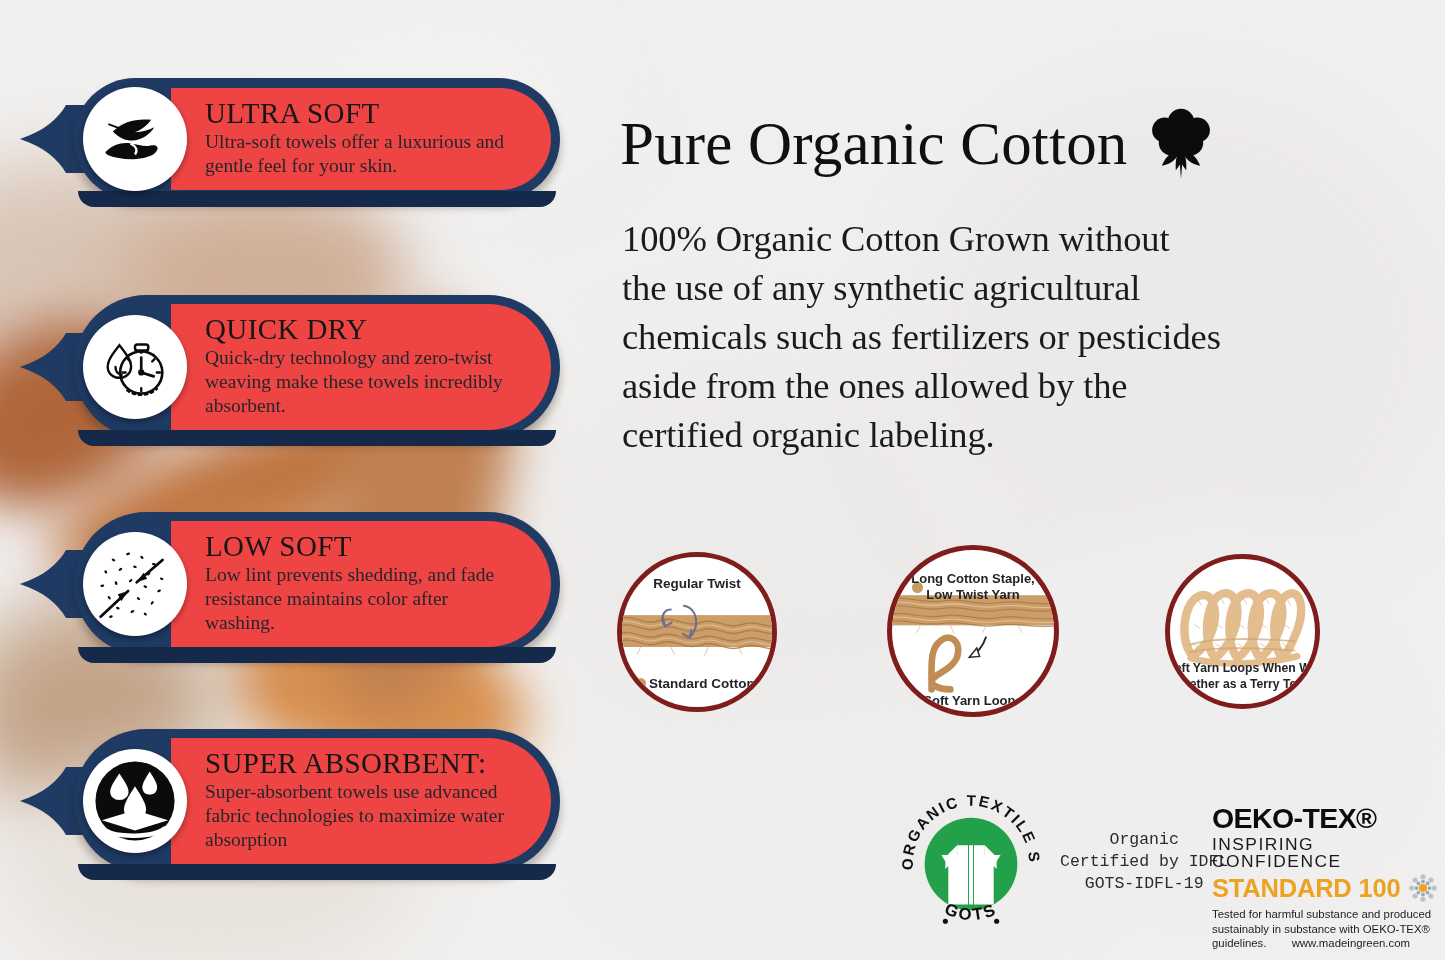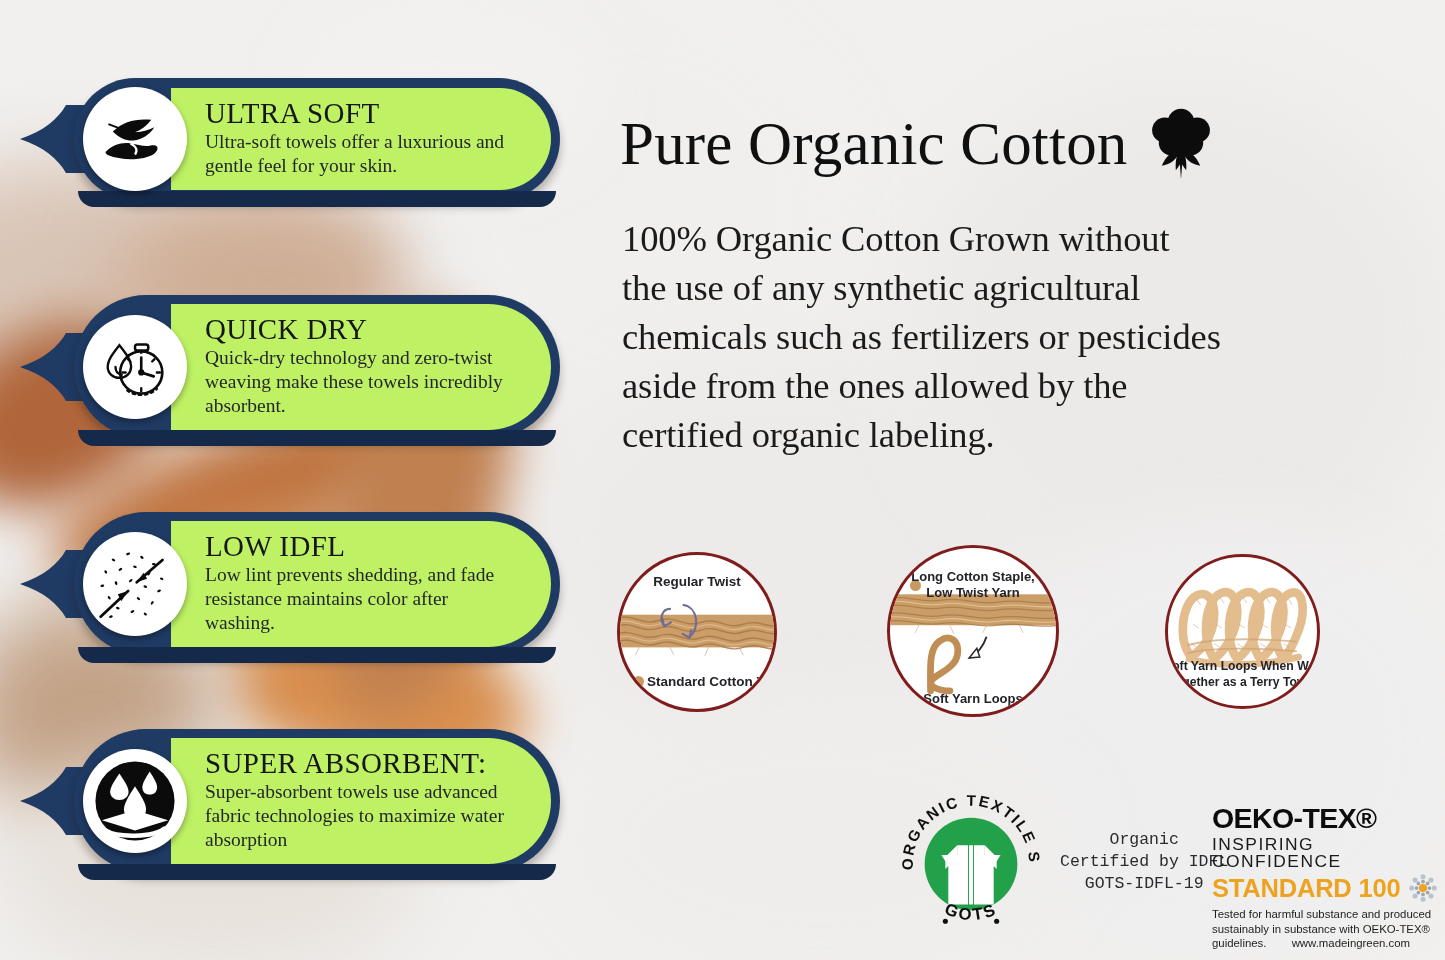--- a/index.html
+++ b/index.html
@@ -53,21 +53,21 @@
   .icon-circle {
     flex:0 0 auto;
     width:104px; height:104px;
     background:#ffffff;
     border-radius:50%;
     display:flex; align-items:center; justify-content:center;
     box-shadow:0 3px 6px rgba(0,0,0,.35);
     position:relative; z-index:3;
   }
   .text-panel {
-    background:#bef264;
+    background:#ef4444;
     margin-left:-16px;
     border-radius:0 68px 68px 0;
     padding:10px 30px 12px 34px;
     flex:1;
     position:relative; z-index:2;
     min-height:96px;
     display:flex; flex-direction:column; justify-content:center;
   }
   .text-panel h3 {
     font-family:"Liberation Serif", serif;
@@ -113,21 +113,21 @@
     font-family:"Liberation Serif", serif;
     font-size:36.5px;
     line-height:1.345;
     color:#1b1b1b;
     letter-spacing:-.1px;
   }
   .lede span { display:block; white-space:nowrap; }
 
   
   .yarns { position:absolute; left:0; top:545px; width:833px; height:180px; }
-  .yarn-circle { position:absolute; border-radius:50%; background:#fff; border:3px solid #7f1d1d; overflow:hidden; }
+  .yarn-circle { position:absolute; border-radius:50%; background:#fff; border:5px solid #7f1d1d; overflow:hidden; }
   .yc1 { left:5px;   top:7px;  width:160px; height:160px; }
   .yc2 { left:275px; top:0px;  width:172px; height:172px; }
   .yc3 { left:553px; top:9px;  width:155px; height:155px; }
   .yarn-circle svg { position:absolute; inset:0; width:100%; height:100%; }
   .yl {
     position:absolute;
     font-family:"Liberation Sans", sans-serif;
     font-weight:700;
     color:#23242a;
     text-align:center;
@@ -270,21 +270,21 @@
             <ellipse cx="62" cy="85" rx="2.1" ry="1.3" transform="rotate(40 62 85)"></ellipse>
             <ellipse cx="22" cy="88" rx="2.2" ry="1.4" transform="rotate(-18 22 88)"></ellipse>
           </g>
           <path d="M82 22 L52 48" stroke="#0b0b0b" stroke-width="3.2" stroke-linecap="round"></path>
           <path d="M52 48 L64 44 L60 37 Z" fill="#0b0b0b"></path>
           <path d="M10 88 L42 58" stroke="#0b0b0b" stroke-width="3.2" stroke-linecap="round"></path>
           <path d="M42 58 L30 62 L34 70 Z" fill="#0b0b0b"></path>
         </svg>
       </div>
       <div class="text-panel">
-        <h3>LOW IDFL</h3>
+        <h3>LOW SOFT</h3>
         <p>Low lint prevents shedding, and fade resistance maintains color after washing.</p>
       </div>
     </div>
   </div>
 
   <div class="badge b4">
     <svg class="tail" viewBox="0 0 76 76">
       <path d="M2 38 C26 30 40 18 48 4 L72 4 L72 72 L48 72 C40 58 26 46 2 38 Z" fill="#1f3a63"></path>
     </svg>
     <div class="pill">

